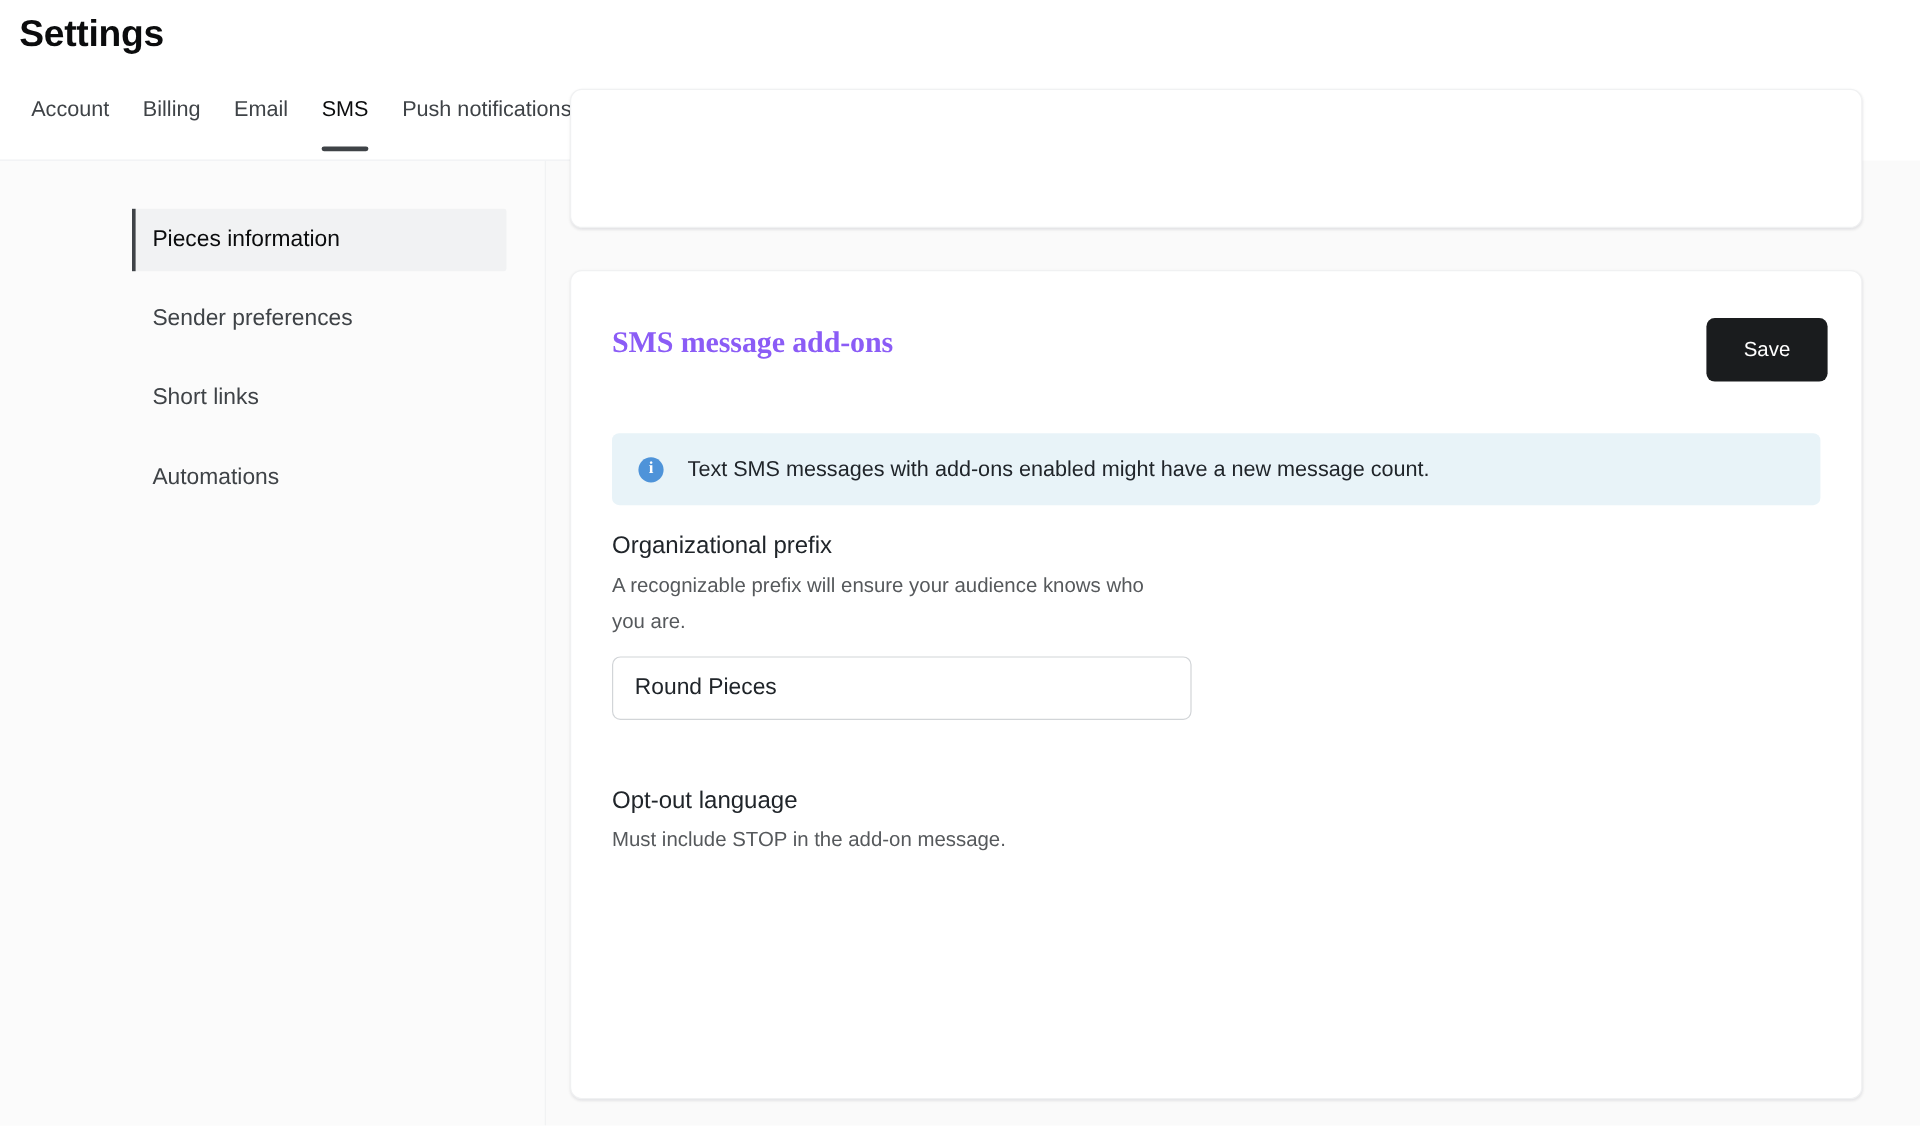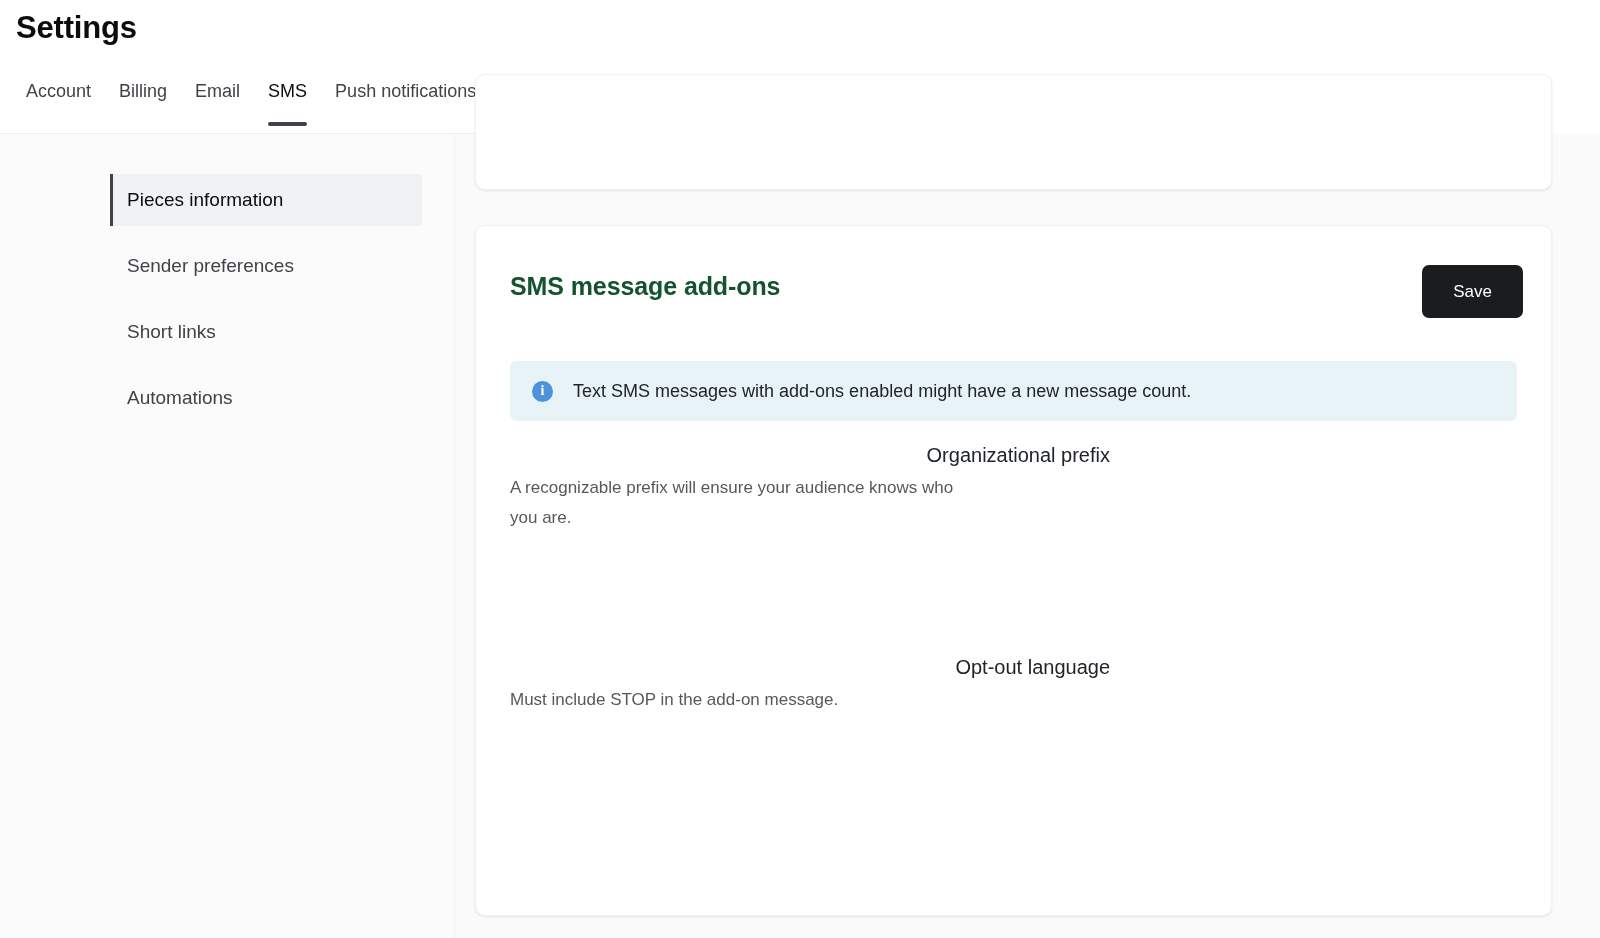--- a/index.html
+++ b/index.html
@@ -95,22 +95,23 @@
   }
   .card-main {
     left: 20px; top: 91px; width: 1077px; height: 691px;
   }
 
   .card-header {
     position: absolute; left: 0; top: 0; right: 0; height: 120px;
   }
   .card-title {
     position: absolute; left: 34px; top: 46px;
-    font-size: 25px; font-weight: bold; color: #14532d;
+    font-size: 25px; font-weight: bold; color: #8b5cf6;
     letter-spacing: -0.1px;
+    font-family: Liberation Serif, serif;
   }
   .save-button {
     position: absolute; right: 28px; top: 39px;
     width: 101px; height: 53px;
     background: #1a1c1e; color: #ffffff;
     border: none; border-radius: 7px;
     font-family: "Liberation Sans", sans-serif;
     font-size: 17px;
     cursor: pointer;
   }
@@ -139,21 +140,20 @@
     font-size: 18px; color: #20252a;
   }
 
   
   .field { position: absolute; left: 34px; width: 600px; }
   .field-1 { top: 218px; }
   .field-2 { top: 430px; }
   .field-label {
     font-size: 20px; color: #20252a;
     margin-bottom: 6px;
-    text-align: right;
   }
   .field-help {
     font-size: 17px; color: #56595c;
     line-height: 1.78;
     max-width: 470px;
   }
   .text-input {
     margin-top: 13px;
     display: block;
     width: 483px; height: 53px;
@@ -219,20 +219,21 @@
         </div>
 
         <div class="info-banner">
           <span class="info-icon">i</span>
           <span class="info-text">Text SMS messages with add-ons enabled might have a new message count.</span>
         </div>
 
         <div class="field field-1">
           <div class="field-label">Organizational prefix</div>
           <div class="field-help">A recognizable prefix will ensure your audience knows who you are.</div>
+          <input class="text-input" type="text" value="Round Pieces" style="">
         </div>
 
         <div class="field field-2">
           <div class="field-label">Opt-out language</div>
           <div class="field-help">Must include STOP in the add-on message.</div>
         </div>
 
       </div>
     </div>
   </div>

